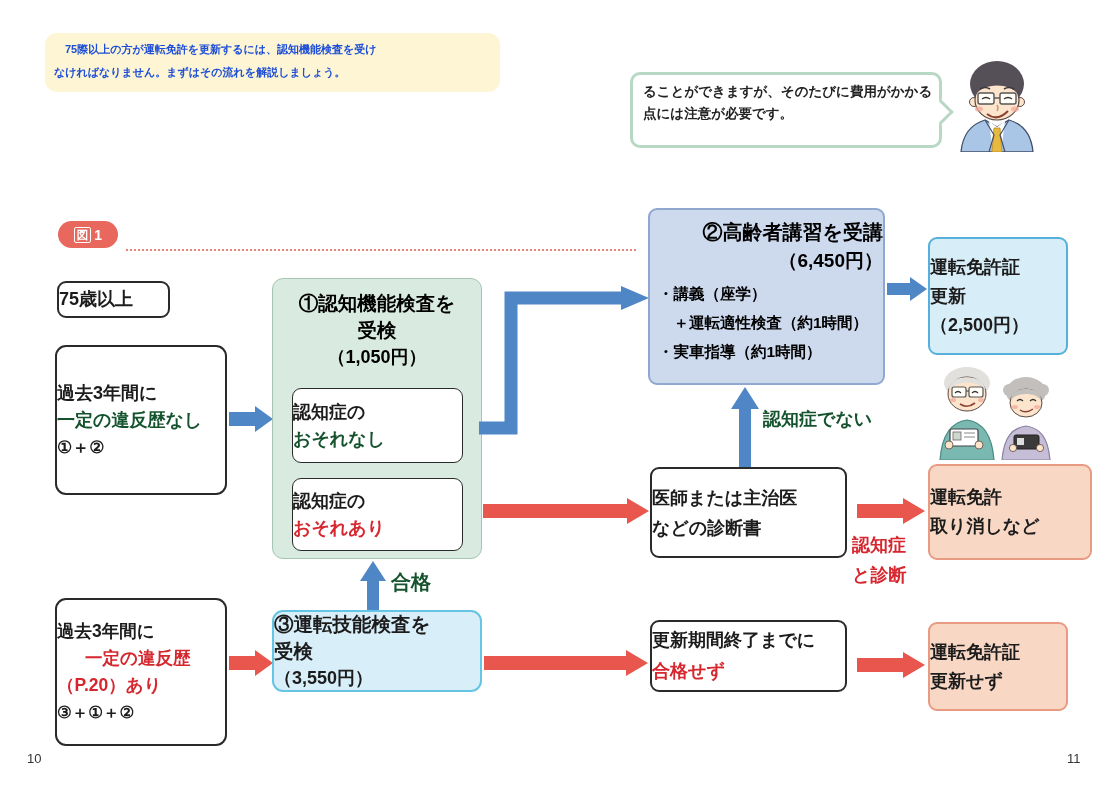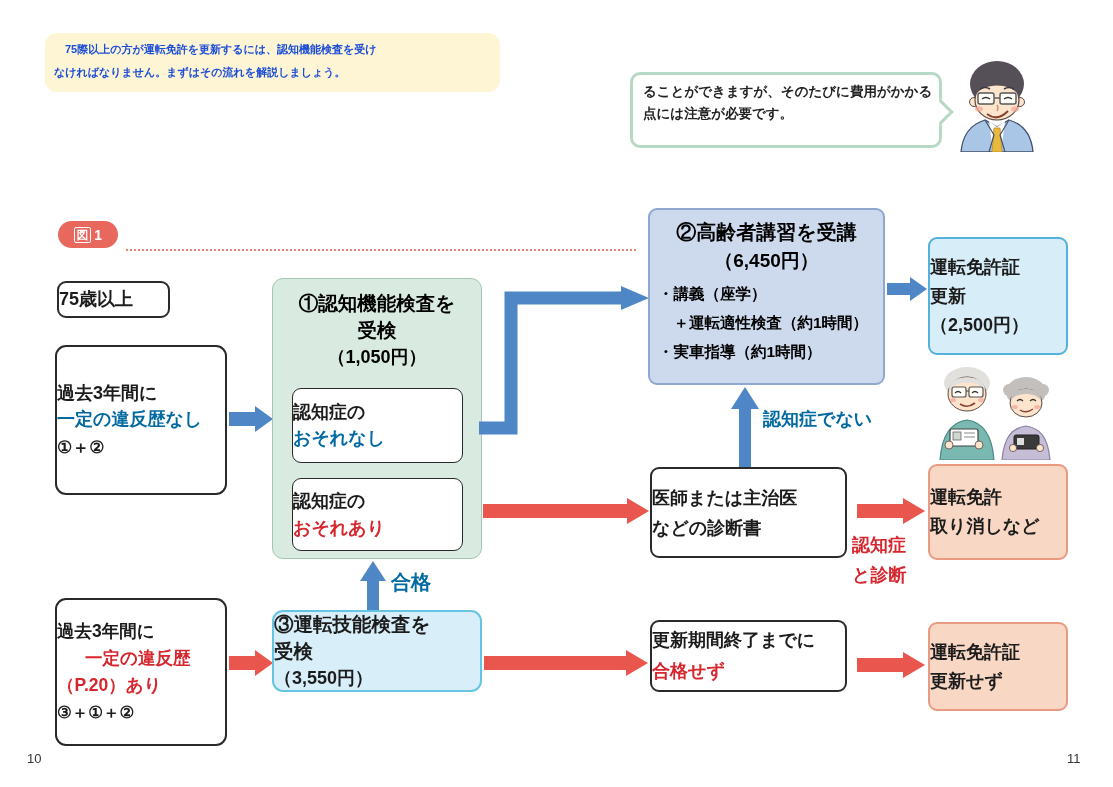--- a/index.html
+++ b/index.html
@@ -28,21 +28,21 @@
     color:#fff;display:flex;align-items:center;justify-content:center;font-weight:700;font-size:14px;}
   #figure-badge .zu{border:1.5px solid #fff;border-radius:2px;font-size:11.5px;padding:0 2px;margin-right:3px;line-height:14px;}
   #figure-caption{left:128px;top:219px;font-size:17.5px;font-weight:800;color:#1a1a1a;white-space:nowrap;}
   #figure-underline{left:126px;top:249px;width:510px;height:0;border-top:2px dotted #e8837a;}
 
   
   .box{border-radius:9px;box-sizing:border-box;display:flex;flex-direction:column;
     align-items:flex-start;justify-content:center;text-align:center;font-weight:700;color:#1c1c1c;}
   .wbox{background:#fff;border:2px solid #2a2a2a;}
   .ln{line-height:27px;font-size:18px;white-space:nowrap;}
-  .blue{color:#0369a1;font-family:Liberation Mono, monospace;}
+  .blue{color:#14532d;}
   .red{color:#d6262e;}
   .fee{font-size:18px;}
 
   .flow-label{font-weight:800;white-space:nowrap;}
 
   svg{display:block;}
 </style>
 </head>
 <body>
 
@@ -123,21 +123,21 @@
     </div>
   </div>
 
   <svg class="abs" style="left:479px;top:286px;" width="172" height="156" viewBox="0 0 172 156">
     <path d="M0,142 L32,142 L32,12 L143,12" stroke="#4f86c5" stroke-width="13" fill="none"></path>
     <polygon points="142,0 170,12 142,24" fill="#4f86c5"></polygon>
   </svg>
 
   <div class="abs" style="left:648px;top:208px;width:237px;height:177px;background:#cdd9ec;
        border:2px solid #8fa8d0;border-radius:9px;box-sizing:border-box;font-weight:700;">
-    <div style="text-align:center;padding-top:8px;">
+    <div style="text-align:right;padding-top:8px;">
       <div class="ln" style="font-size:20px;line-height:29px;">②高齢者講習を受講</div>
       <div class="ln" style="font-size:19px;line-height:28px;">（6,450円）</div>
     </div>
     <div style="text-align:left;padding:4px 0 0 8px;">
       <div class="ln" style="font-size:15.5px;line-height:29px;">・講義（座学）</div>
       <div class="ln" style="font-size:15.5px;line-height:29px;">　＋運転適性検査（約1時間）</div>
       <div class="ln" style="font-size:15.5px;line-height:29px;">・実車指導（約1時間）</div>
     </div>
   </div>
 
@@ -204,21 +204,21 @@
 
   <svg class="abs" style="left:857px;top:498px;" width="68" height="26" viewBox="0 0 68 26">
     <rect x="0" y="6" width="48" height="14" fill="#e8564e"></rect>
       <polygon points="46,0 68,13 46,26" fill="#e8564e"></polygon>
   </svg>
   <div class="abs flow-label red" style="left:852px;top:530px;font-size:18px;line-height:30px;">
     <div>認知症</div>
     <div>と診断</div>
   </div>
 
-  <div class="abs box" style="left:928px;top:464px;width:140px;height:96px;background:#f8d7c4;border:2px solid #e89a82;">
+  <div class="abs box" style="left:928px;top:464px;width:164px;height:96px;background:#f8d7c4;border:2px solid #e89a82;">
     <div class="ln" style="line-height:29px;">運転免許</div>
     <div class="ln" style="line-height:29px;">取り消しなど</div>
   </div>
 
   <div class="abs box wbox" style="left:55px;top:598px;width:172px;height:148px;border-radius:11px;">
     <div class="ln" style="font-size:17.5px;">過去3年間に</div>
     <div class="ln red" style="font-size:17.5px;margin-left:28px;">一定の違反歴</div>
     <div class="ln red" style="font-size:17.5px;">（P.20）あり</div>
     <div class="ln" style="font-size:16.5px;">③＋①＋②</div>
   </div>

